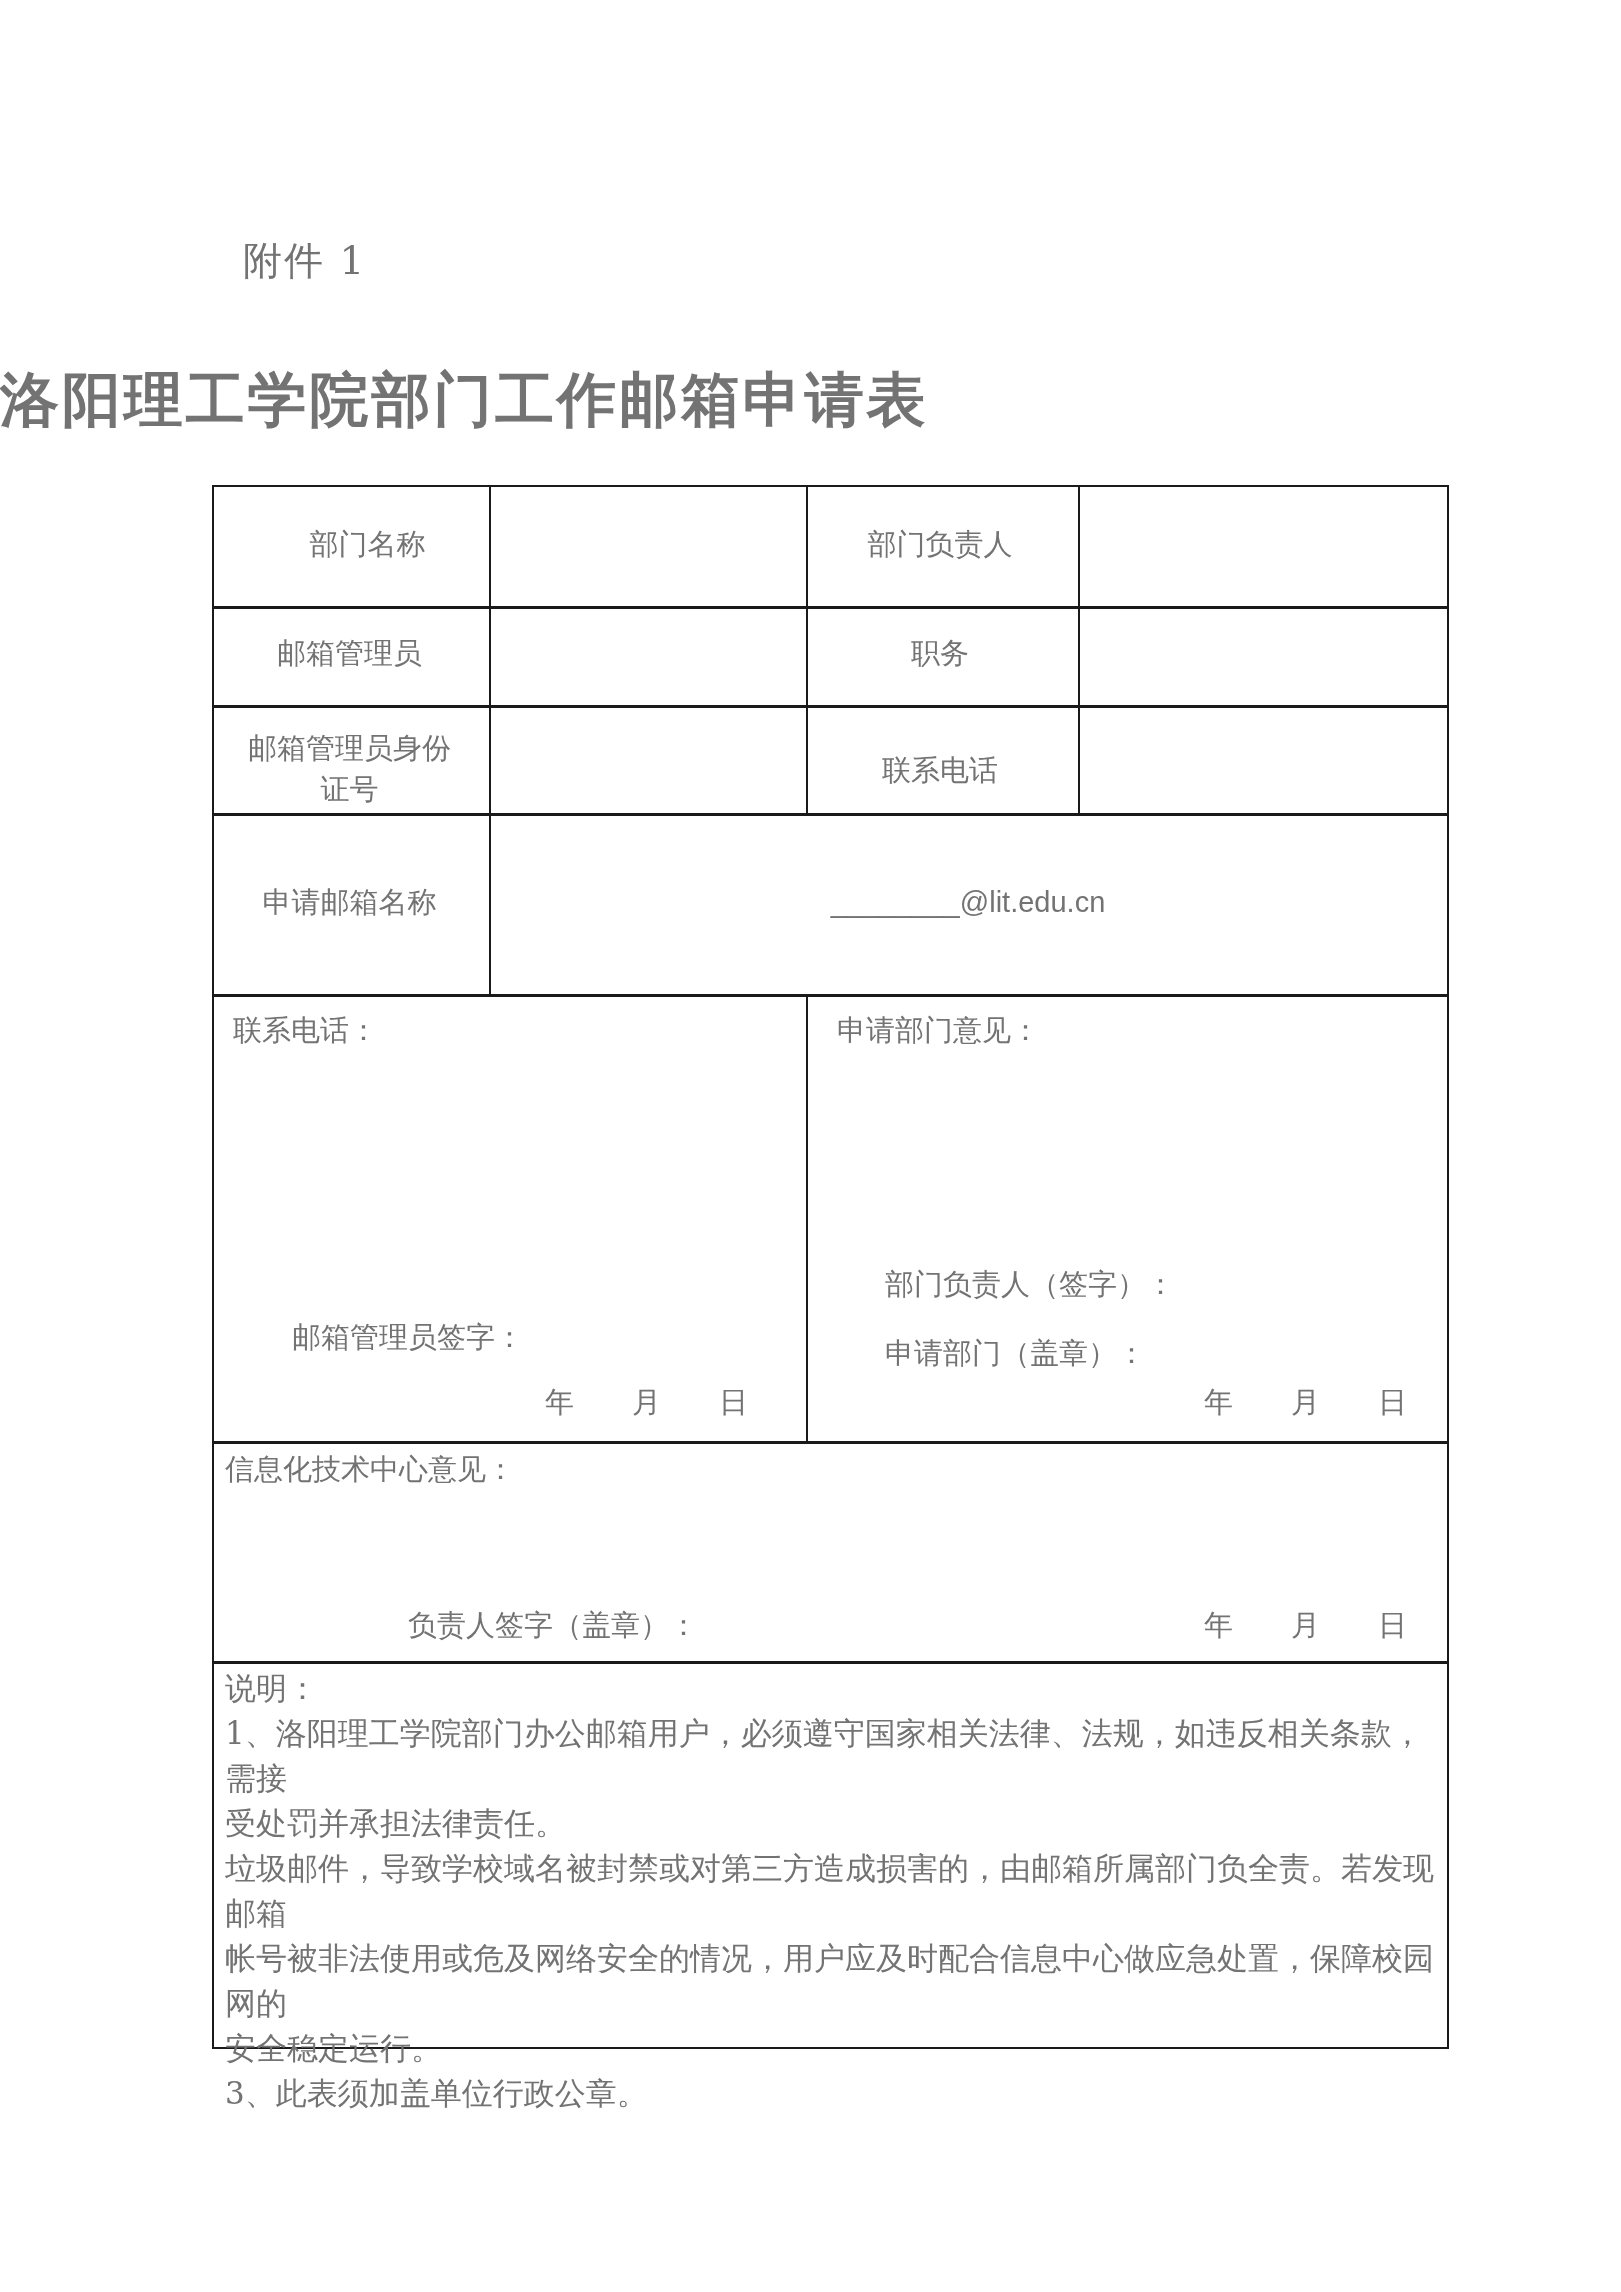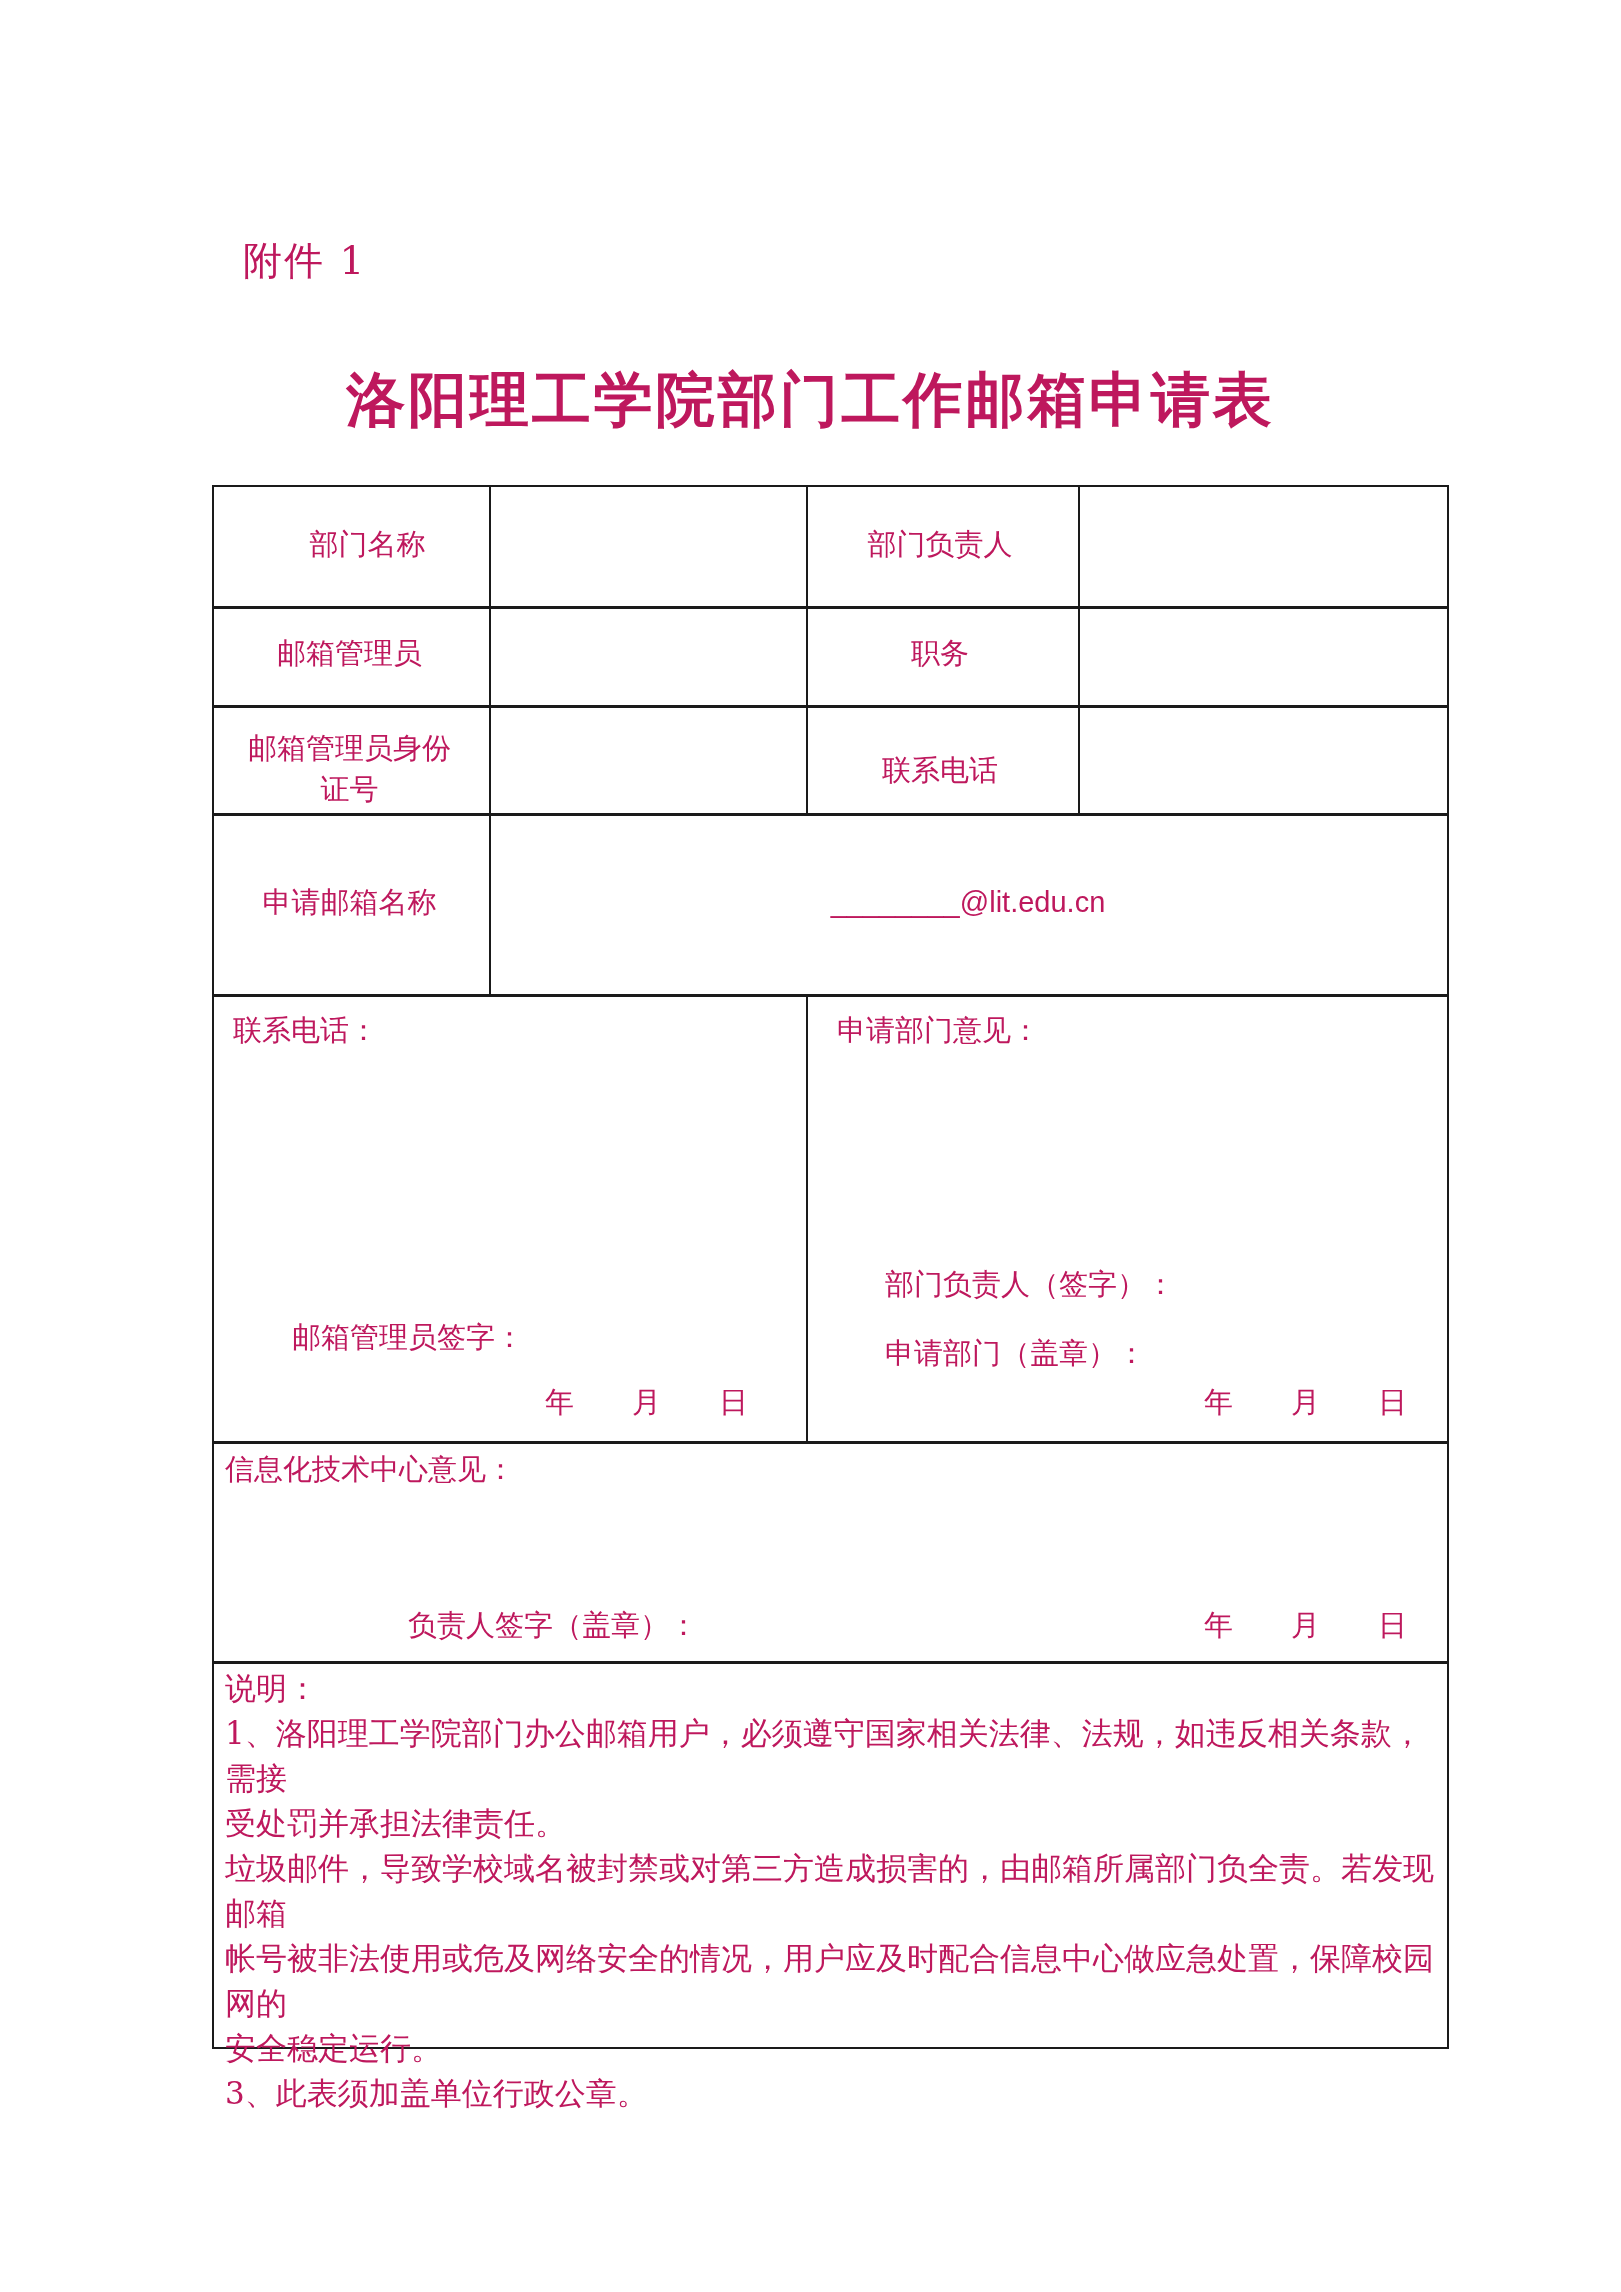--- a/index.html
+++ b/index.html
@@ -1,31 +1,30 @@
 <!DOCTYPE html>
 <html><head>
 <meta charset="utf-8">
 <style>
   html,body{margin:0;padding:0;background:#888;}
   .page{
     position:relative;
     width:1621px;height:2293px;
     background:#ffffff;
     font-family:"DejaVu Serif", serif;
-    color:#be185d;
+    color:#737373;
     overflow:hidden;
   }
   .abs{position:absolute;}
   .attachment{
     left:243px;top:235px;
     font-size:39px;line-height:51px;letter-spacing:2px;
   }
   .title{
     left:0;top:361px;width:1621px;
-    text-align:center;
     font-size:59px;font-weight:bold;letter-spacing:2.9px;
     font-family:"DejaVu Serif", serif;
   }
   
   .tbl{
     left:212px;top:485px;width:1237px;height:1564px;
     border:2px solid #1a1a1a;
     box-sizing:border-box;
   }
   .hline{position:absolute;left:0;width:100%;height:2.9px;background:#1a1a1a;}

